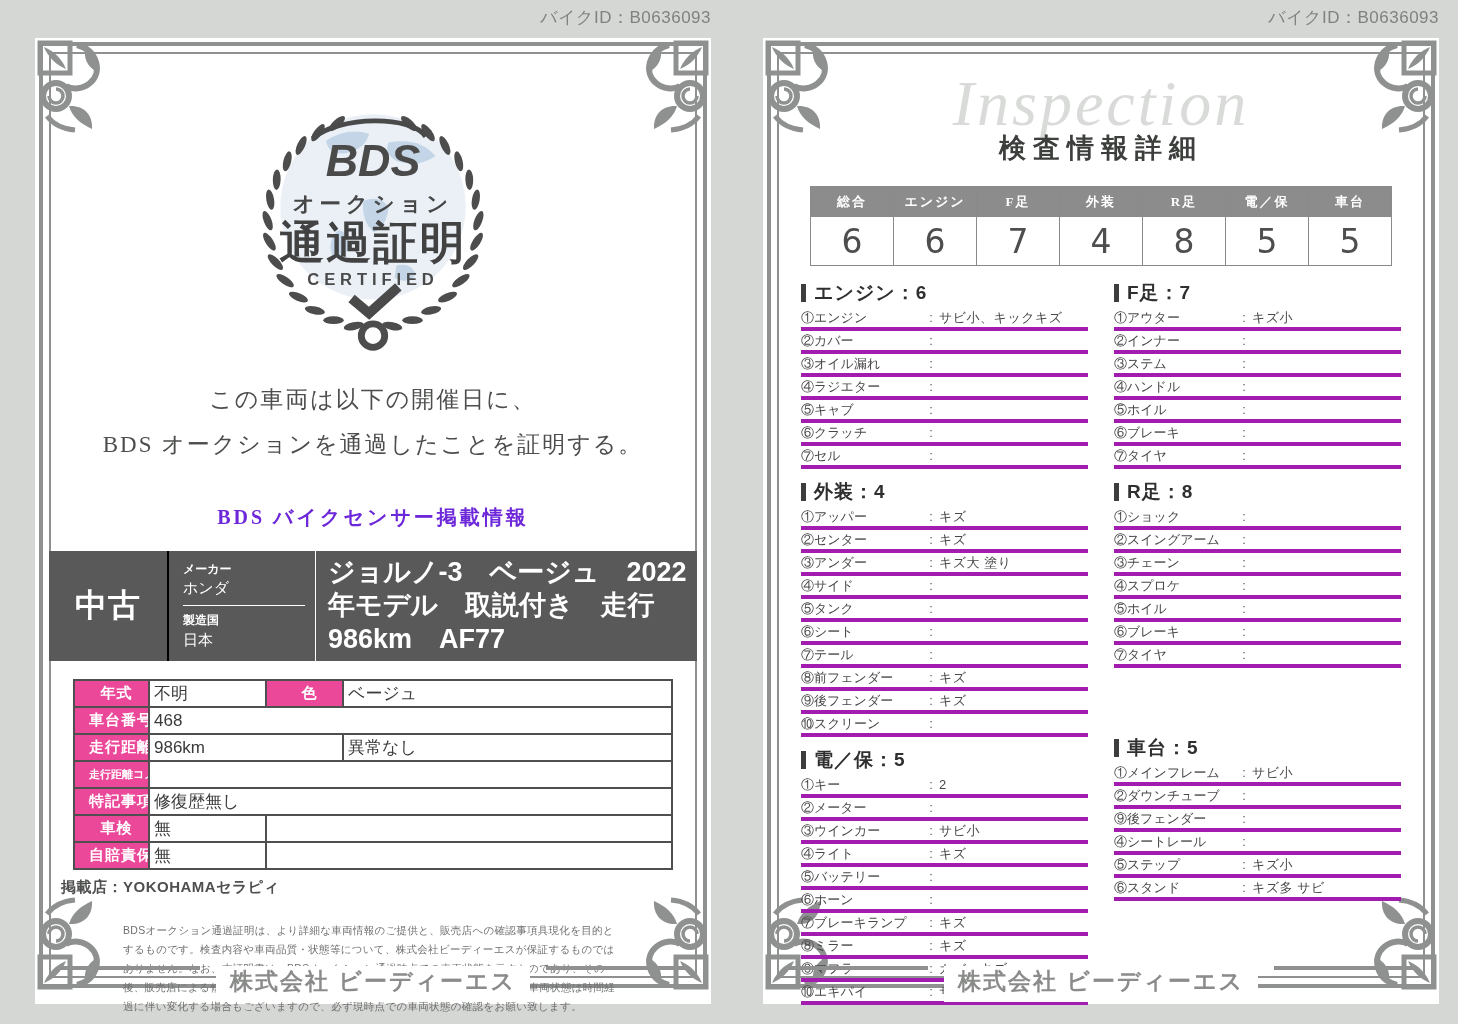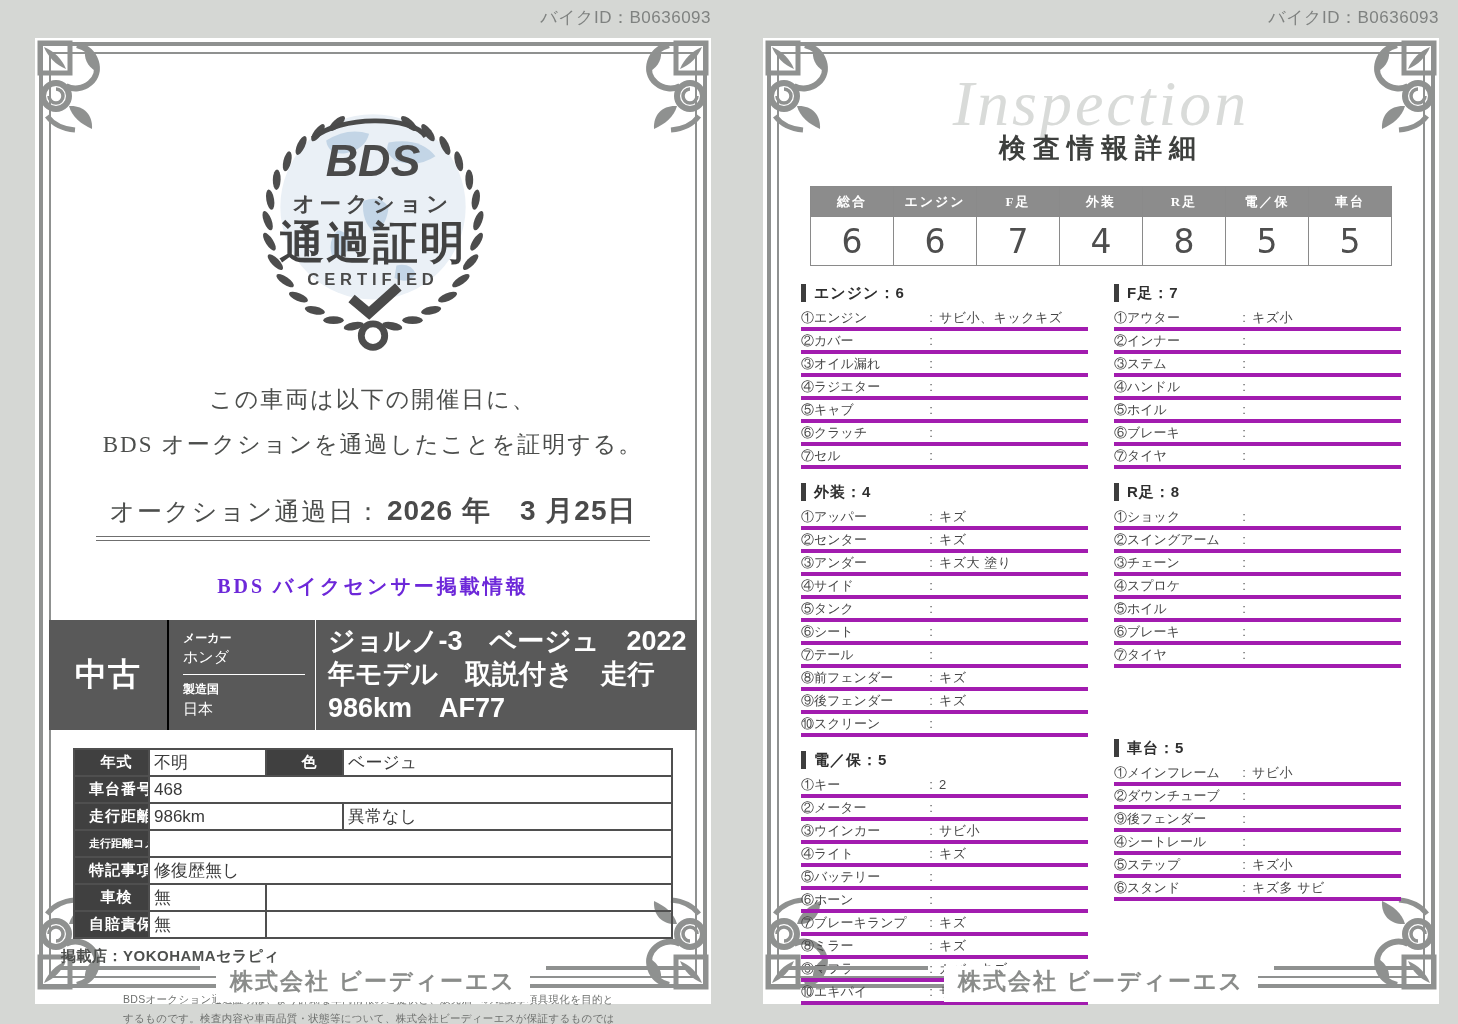--- a/index.html
+++ b/index.html
@@ -83,21 +83,21 @@
     font-size:27px;font-weight:bold;line-height:1.24;letter-spacing:0px;
     display:flex;align-items:center;
   }
   .spec-table{
     width:600px;margin:18px auto 0;border-collapse:collapse;table-layout:fixed;
   }
   .spec-table th,.spec-table td{
     border:2px solid #4f4f4f;height:23px;padding:1px 4px;overflow:hidden;white-space:nowrap;
   }
   .spec-table th{
-    background:#404040;color:#ffffff;font-size:15px;font-weight:bold;letter-spacing:1px;padding-left:14px;
+    background:#ec4899;color:#ffffff;font-size:15px;font-weight:bold;letter-spacing:1px;padding-left:14px;
   }
   .spec-table th.small{font-size:11px;letter-spacing:0;}
   .spec-table td{font-size:17px;color:#3a3a3a;text-align:left;}
   .spec-table td.dot{border-left:2px dotted #6a6a6a;}
   .dealer{
     margin:8px 0 0 4px;text-align:left;font-size:15px;font-weight:bold;color:#4e504e;letter-spacing:.5px;
   }
   .disclaimer{
     width:500px;margin:24px auto 0;text-align:left;
     font-size:10.5px;color:#6d6f6d;line-height:1.8;letter-spacing:.3px;
@@ -124,21 +124,21 @@
   .score-table td{
     height:46px;font-family:"DejaVu Sans", sans-serif;font-size:33px;color:#4e4e4e;
   }
   .insp-cols{display:flex;gap:26px;margin-top:18px;}
   .insp-col{flex:1;min-width:0;}
   .insp-section{margin-top:14px;}
   .insp-col .insp-section:first-child{margin-top:0;}
   .insp-section.mt-align{margin-top:71px;}
   .insp-sec-title{
     height:18px;line-height:18px;border-left:5px solid #3d3d3d;padding-left:8px;
-    font-size:15px;font-weight:bold;color:#2f2f2f;margin-bottom:6px;letter-spacing:1px;
+    font-size:19px;font-weight:bold;color:#2f2f2f;margin-bottom:6px;letter-spacing:1px;
   }
   .insp-row{
     display:flex;align-items:center;height:19px;border-bottom:4px solid #a21caf;
     font-size:13px;color:#474747;
   }
   .insp-label{width:122px;white-space:nowrap;overflow:hidden;}
   .insp-colon{width:16px;text-align:center;color:#5a5a5a;}
   .insp-colon::before{content:":";}
   .insp-value{flex:1;white-space:nowrap;overflow:hidden;letter-spacing:.5px;}
 </style>
@@ -225,26 +225,20 @@
       <text x="126" y="178" text-anchor="middle" font-family="Liberation Serif, serif" font-size="46" font-weight="bold" letter-spacing="2" fill="#424242">通過証明</text>
       <text x="126" y="206" text-anchor="middle" font-family="Liberation Sans, sans-serif" font-size="17" font-weight="bold" letter-spacing="5" fill="#4a4a4a">CERTIFIED</text>
       <path d="M104 220 L122 235 L152 208" fill="none" stroke="#4a4a4a" stroke-width="10"></path>
     </svg>
 
     <div class="statement">
       <div>この車両は以下の開催日に、</div>
       <div>BDS オークションを通過したことを証明する。</div>
     </div>
 
-    <div class="date-line">
-      <span class="date-underline">
-        <span class="date-label">オークション通過日：</span>
-        <span class="date-value">2026 年　3 月25日</span>
-      </span>
-    </div>
 
     <div class="listing-title">BDS バイクセンサー掲載情報</div>
 
     <div class="info-bar">
       <div class="ib-condition">中古</div>
       <div class="ib-maker">
         <div class="ib-label">メーカー</div>
         <div class="ib-value">ホンダ</div>
         <div class="ib-sep"></div>
         <div class="ib-label">製造国</div>

